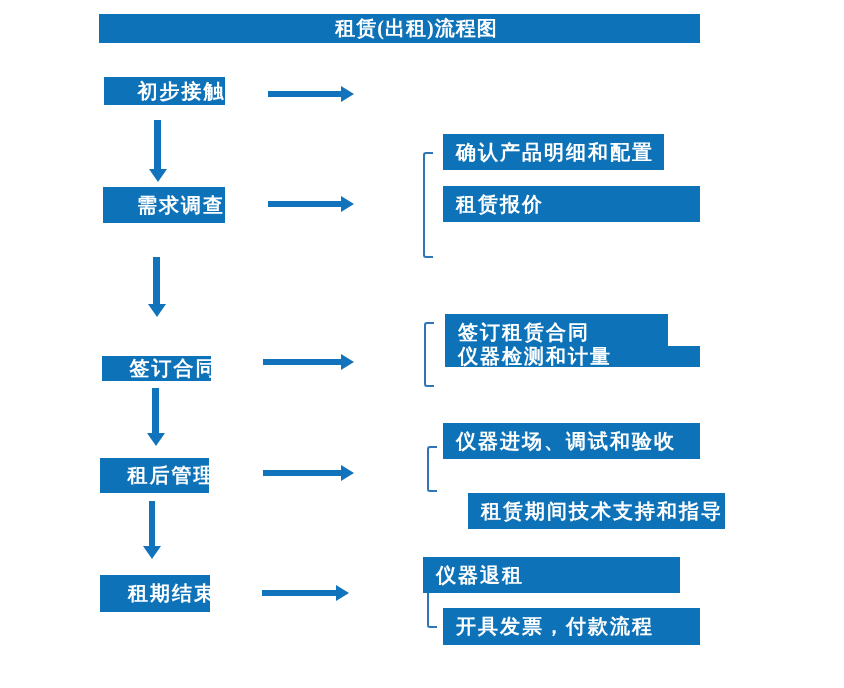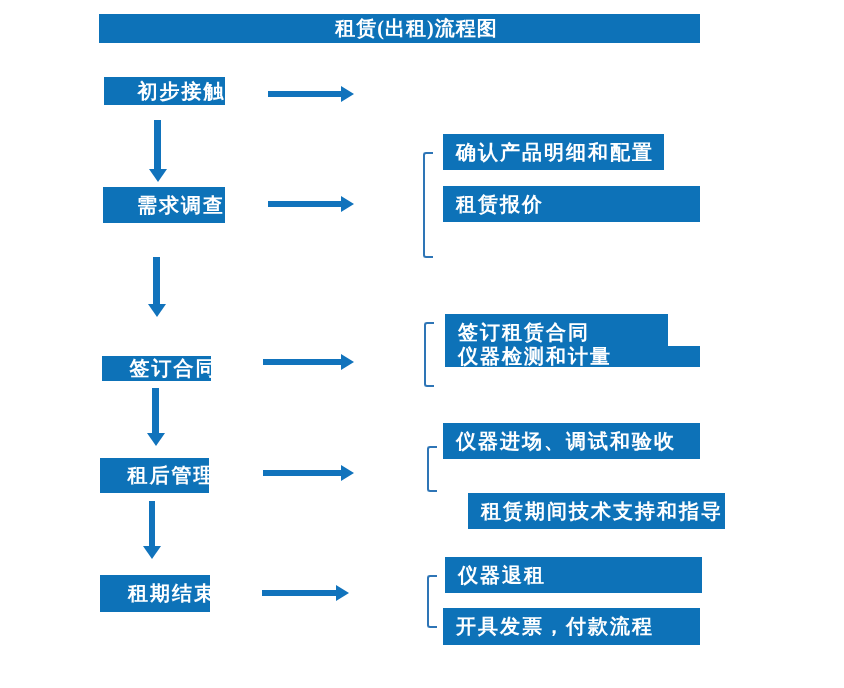--- a/index.html
+++ b/index.html
@@ -114,16 +114,16 @@
 
   <div class="box right-box" style="left:443px; top:134px; width:221px; height:36px;">确认产品明细和配置</div>
   <div class="box right-box" style="left:443px; top:186px; width:257px; height:36px;">租赁报价</div>
 
   <div class="box right-box" style="left:445px; top:314px; width:223px; height:36px;">签订租赁合同</div>
   <div class="box right-box" style="left:445px; top:346px; width:255px; height:21px;">仪器检测和计量</div>
 
   <div class="box right-box" style="left:443px; top:423px; width:257px; height:36px;">仪器进场、调试和验收</div>
   <div class="box right-box" style="left:443px; top:493px; width:257px; height:36px;margin-left:25px;">租赁期间技术支持和指导</div>
 
-  <div class="box right-box" style="left:445px; top:557px; width:257px; height:36px;">仪器退租</div>
+  <div class="box right-box" style="left:423px; top:557px; width:257px; height:36px;">仪器退租</div>
   <div class="box right-box" style="left:443px; top:608px; width:257px; height:37px;">开具发票，付款流程</div>
 
 </div>
 
 </body></html>

